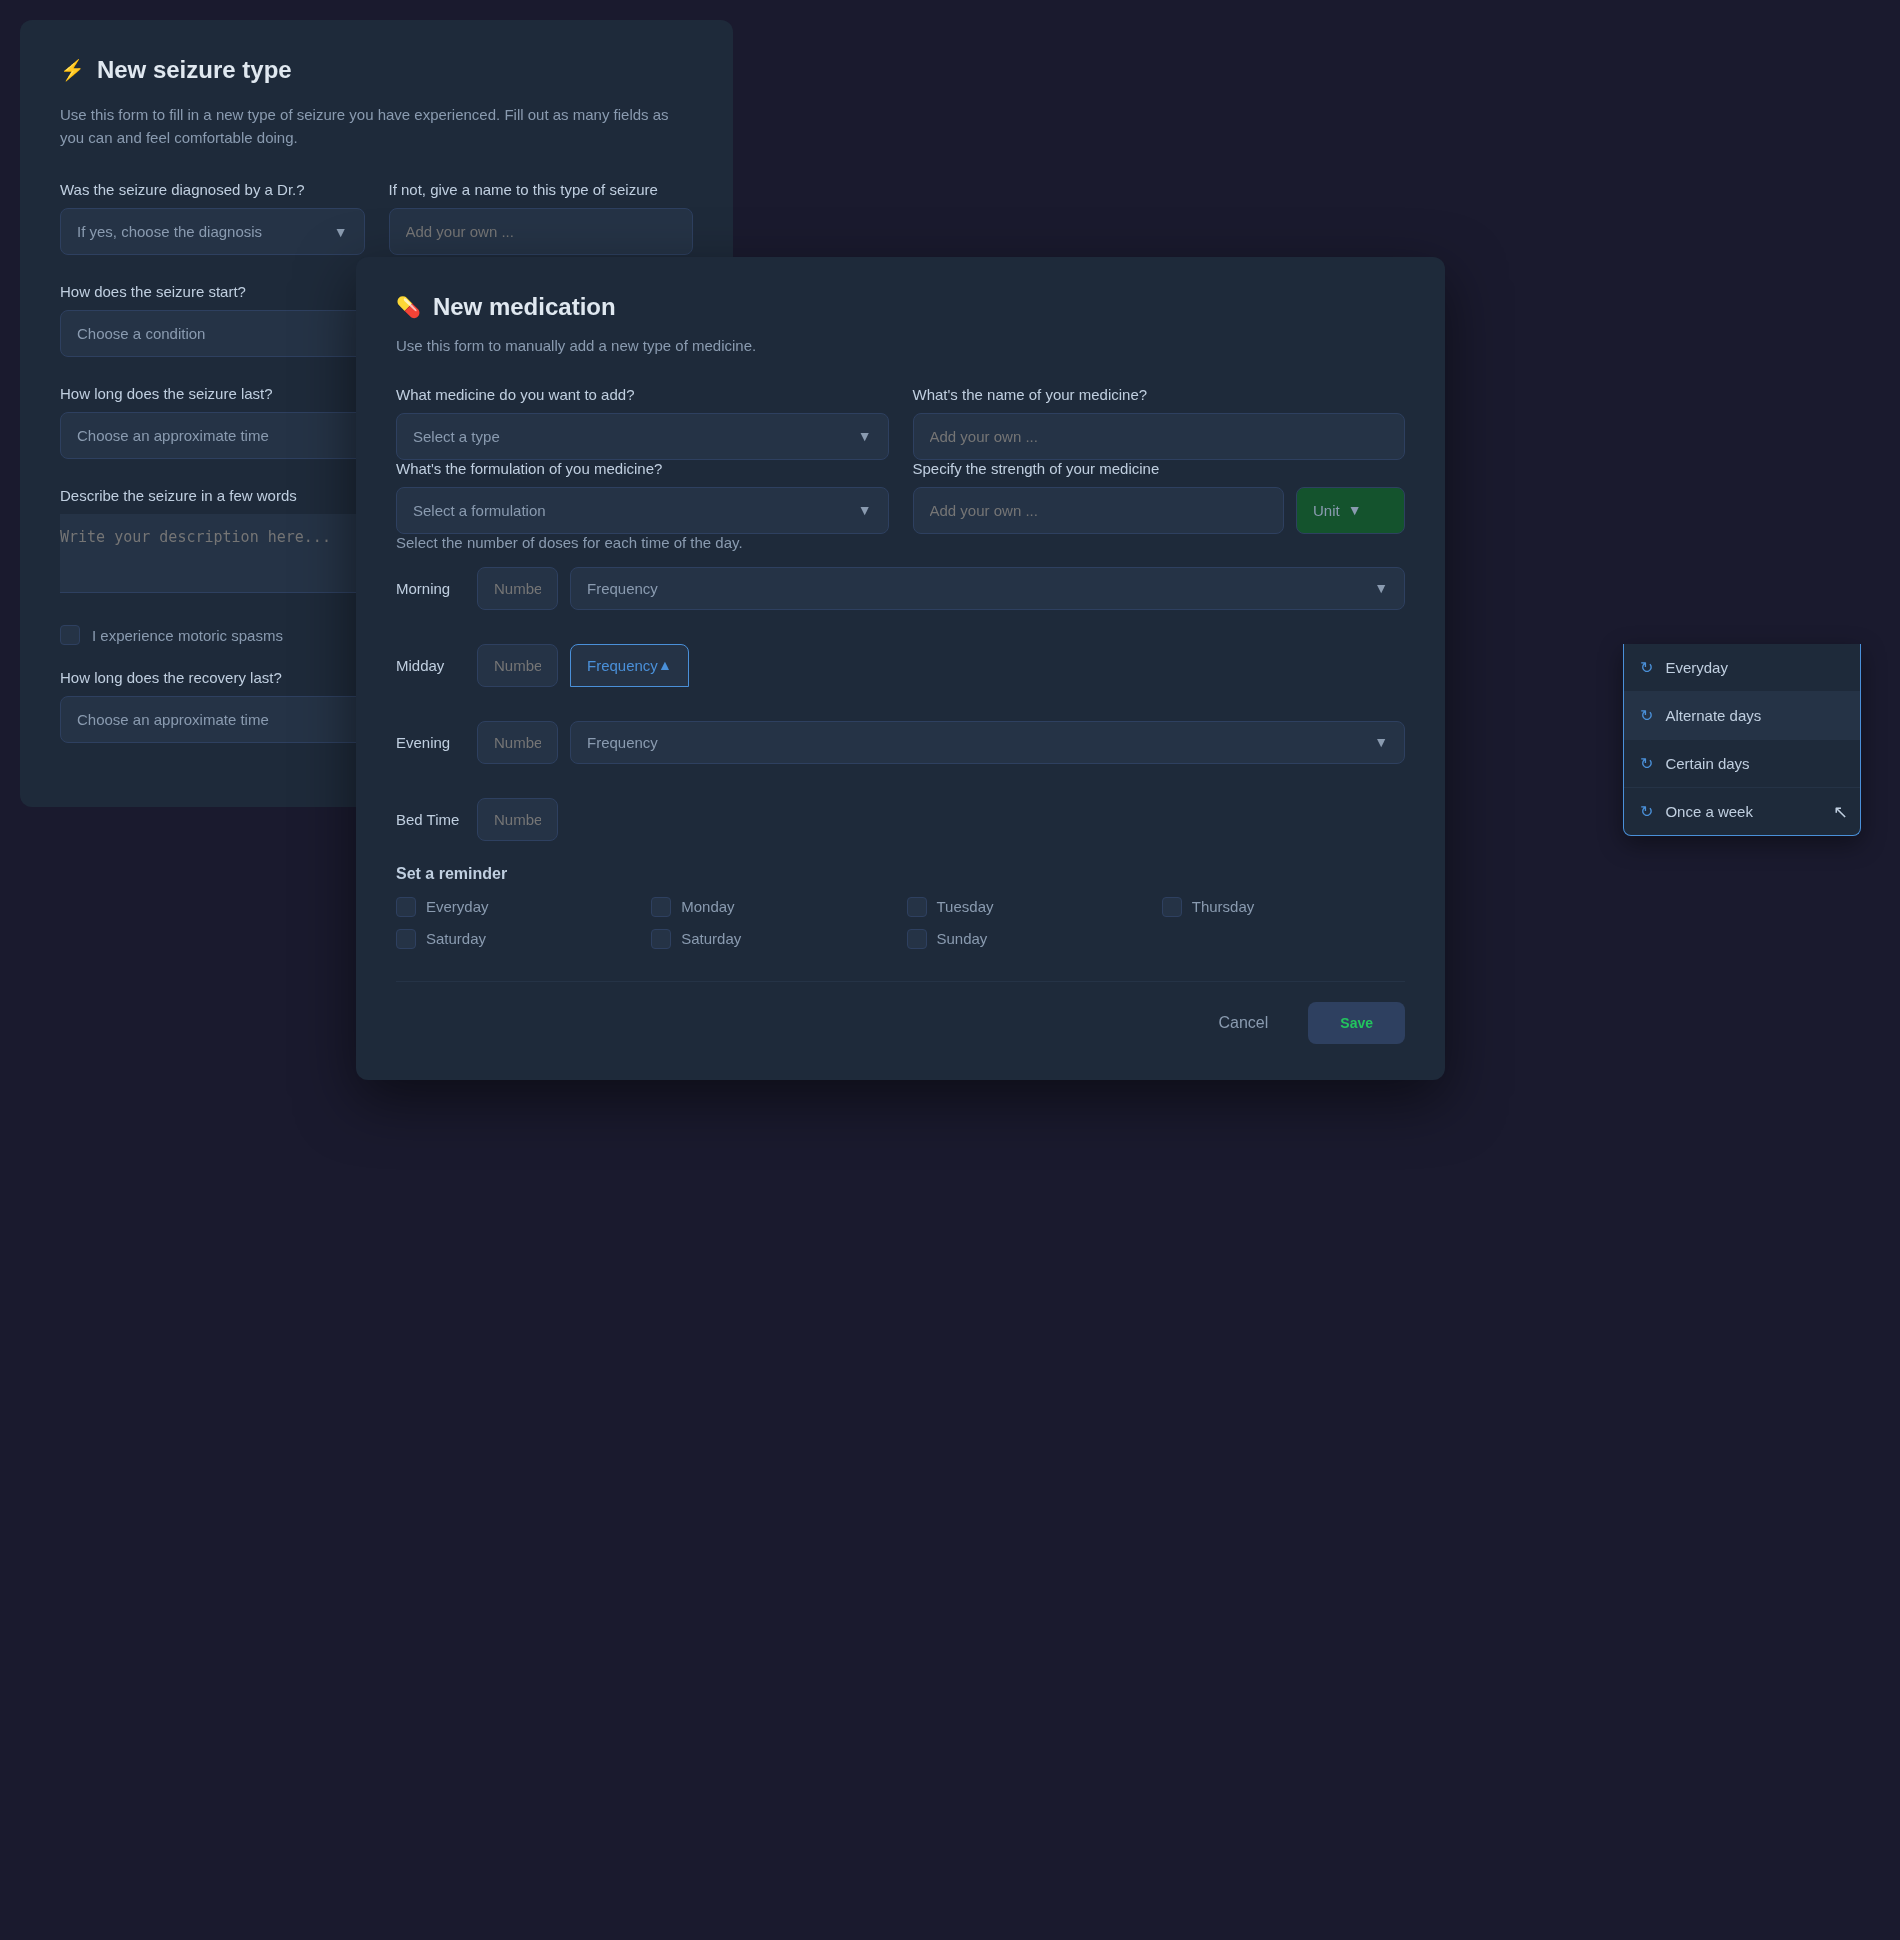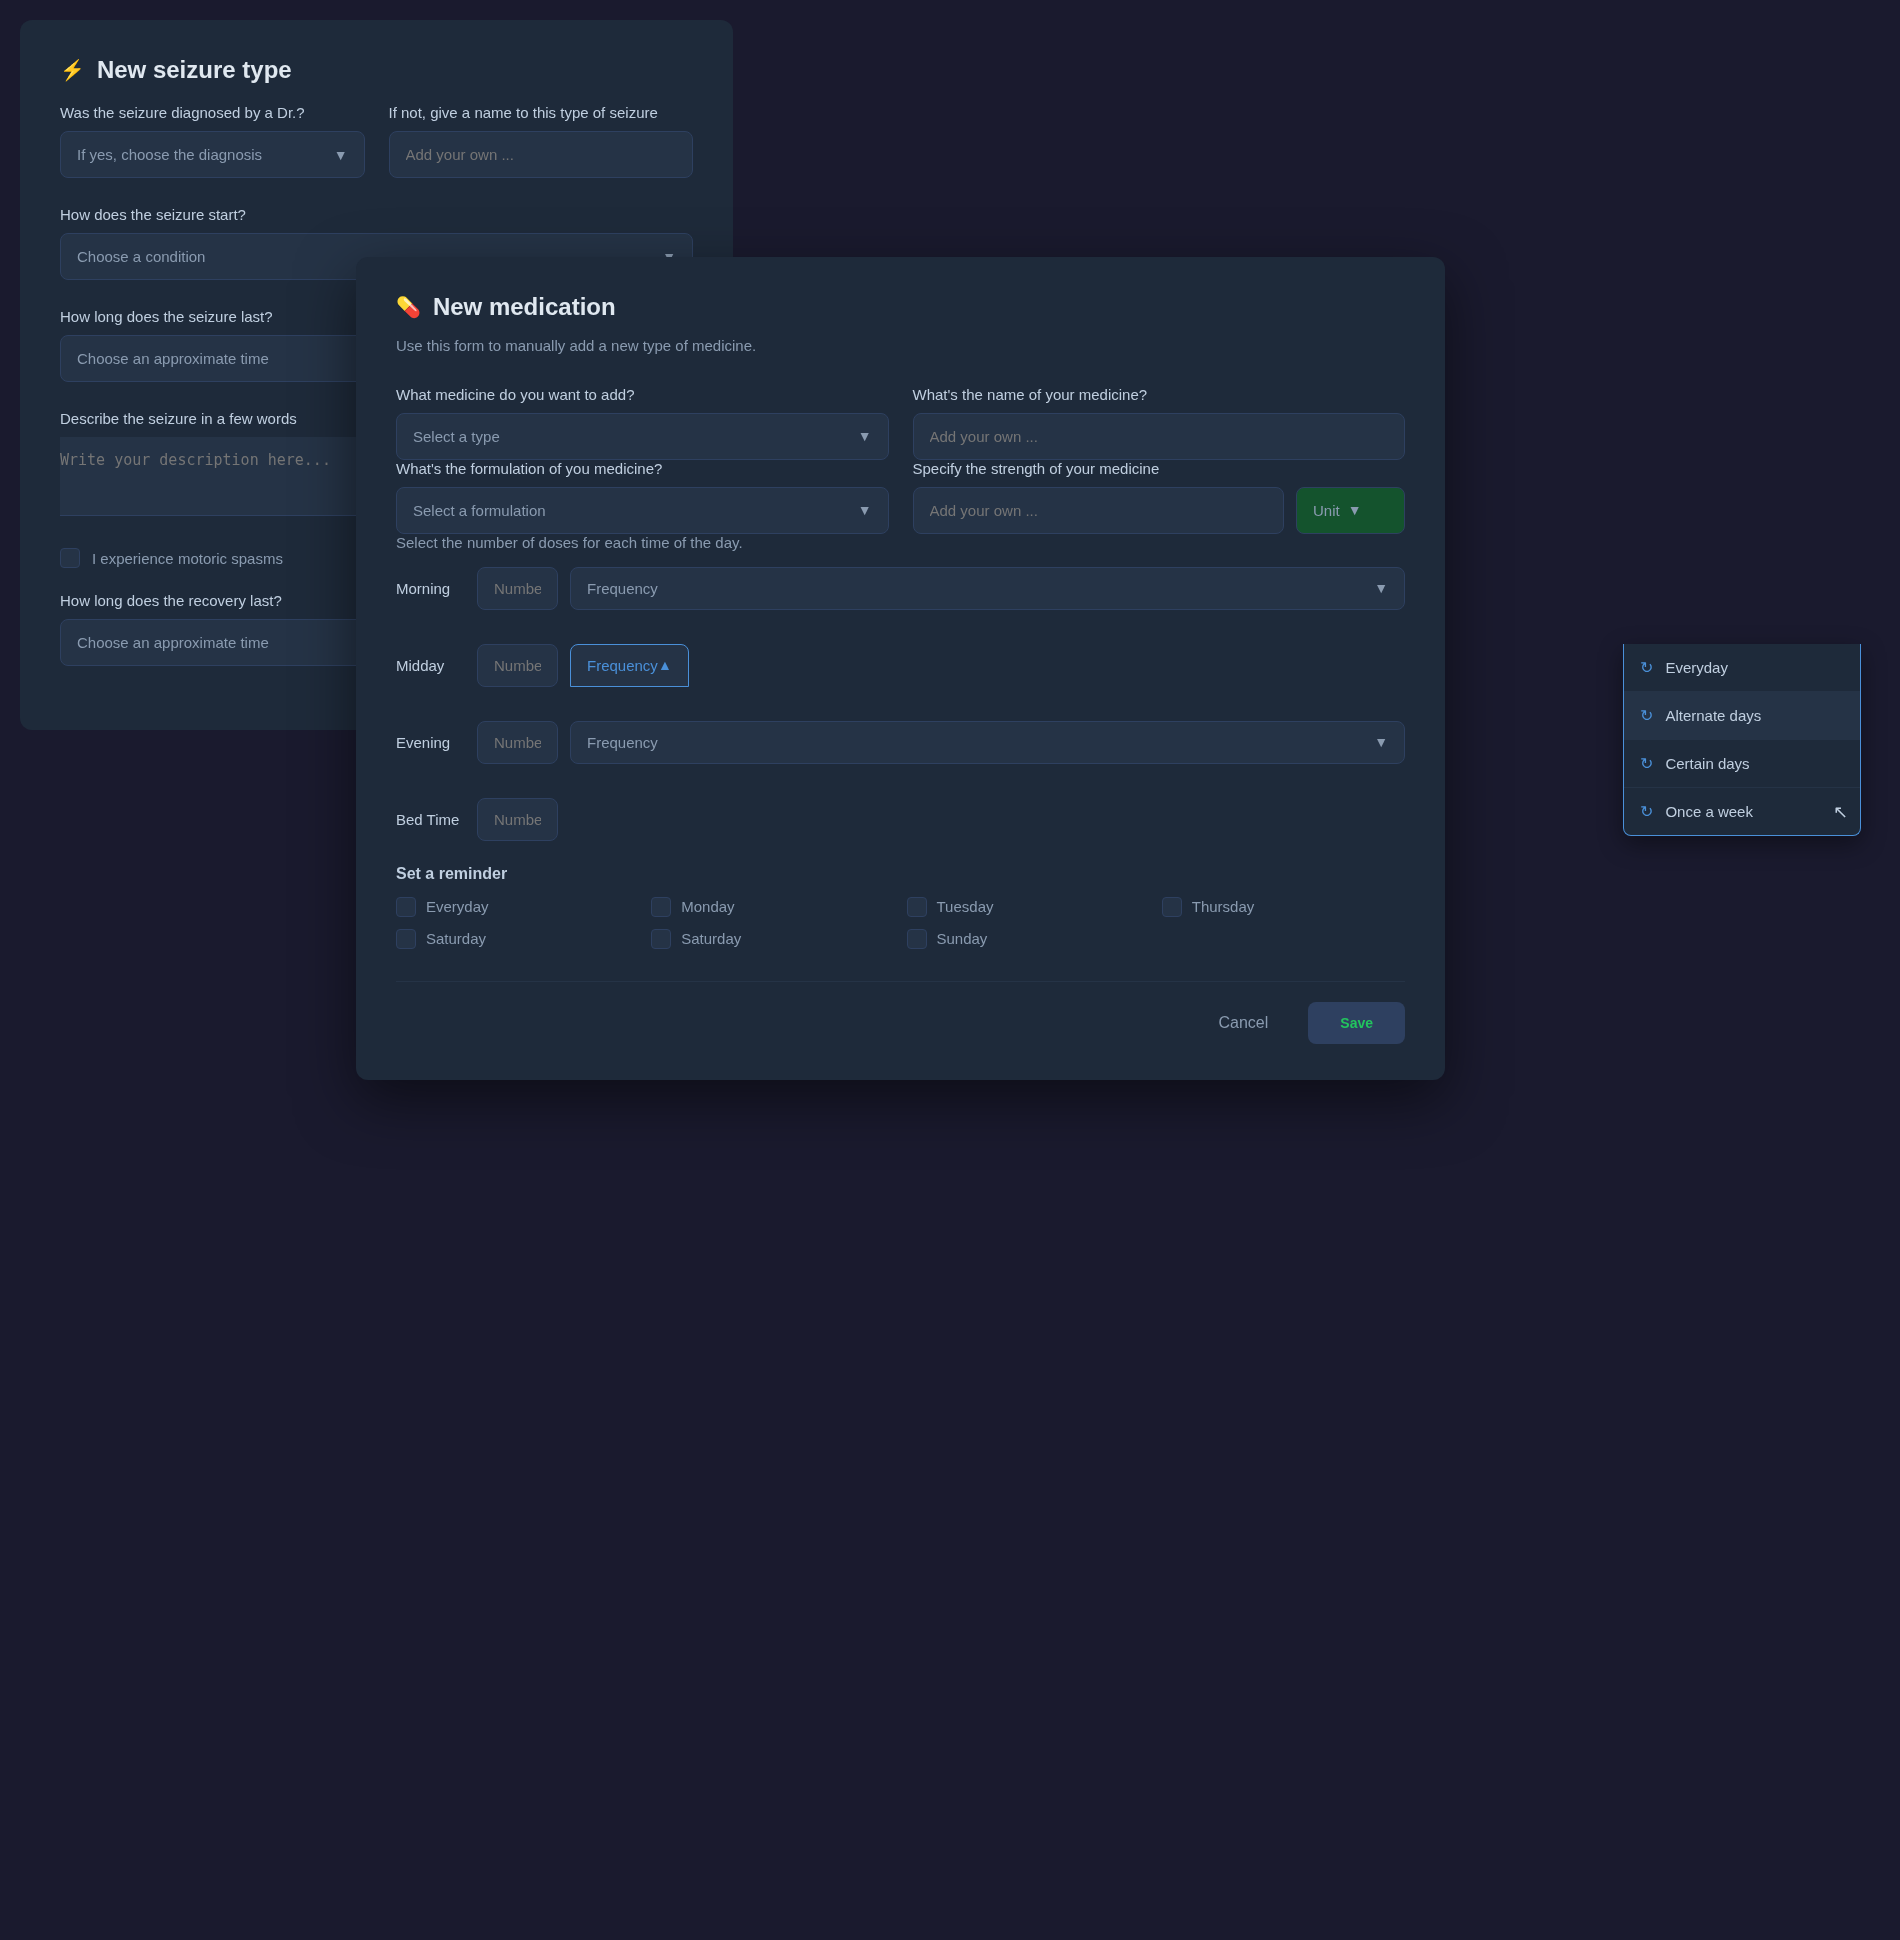--- a/index.html
+++ b/index.html
@@ -369,20 +369,21 @@
     }
   </style>
 </head>
 <body>
 
 <div class="seizure-modal">
   <div class="modal-header">
     <span class="icon-lightning">⚡</span>
     <span class="modal-title">New seizure type</span>
   </div>
+  <p class="modal-subtitle">Use this form to fill in a new type of seizure you have experienced. Fill out as many fields as you can and feel comfortable doing.</p>
 
   <div class="form-row">
     <div class="form-group">
       <label class="form-label">Was the seizure diagnosed by a Dr.?</label>
       <div class="form-select">
         <span>If yes, choose the diagnosis</span>
         <span class="chevron-down">▼</span>
       </div>
     </div>
     <div class="form-group">

